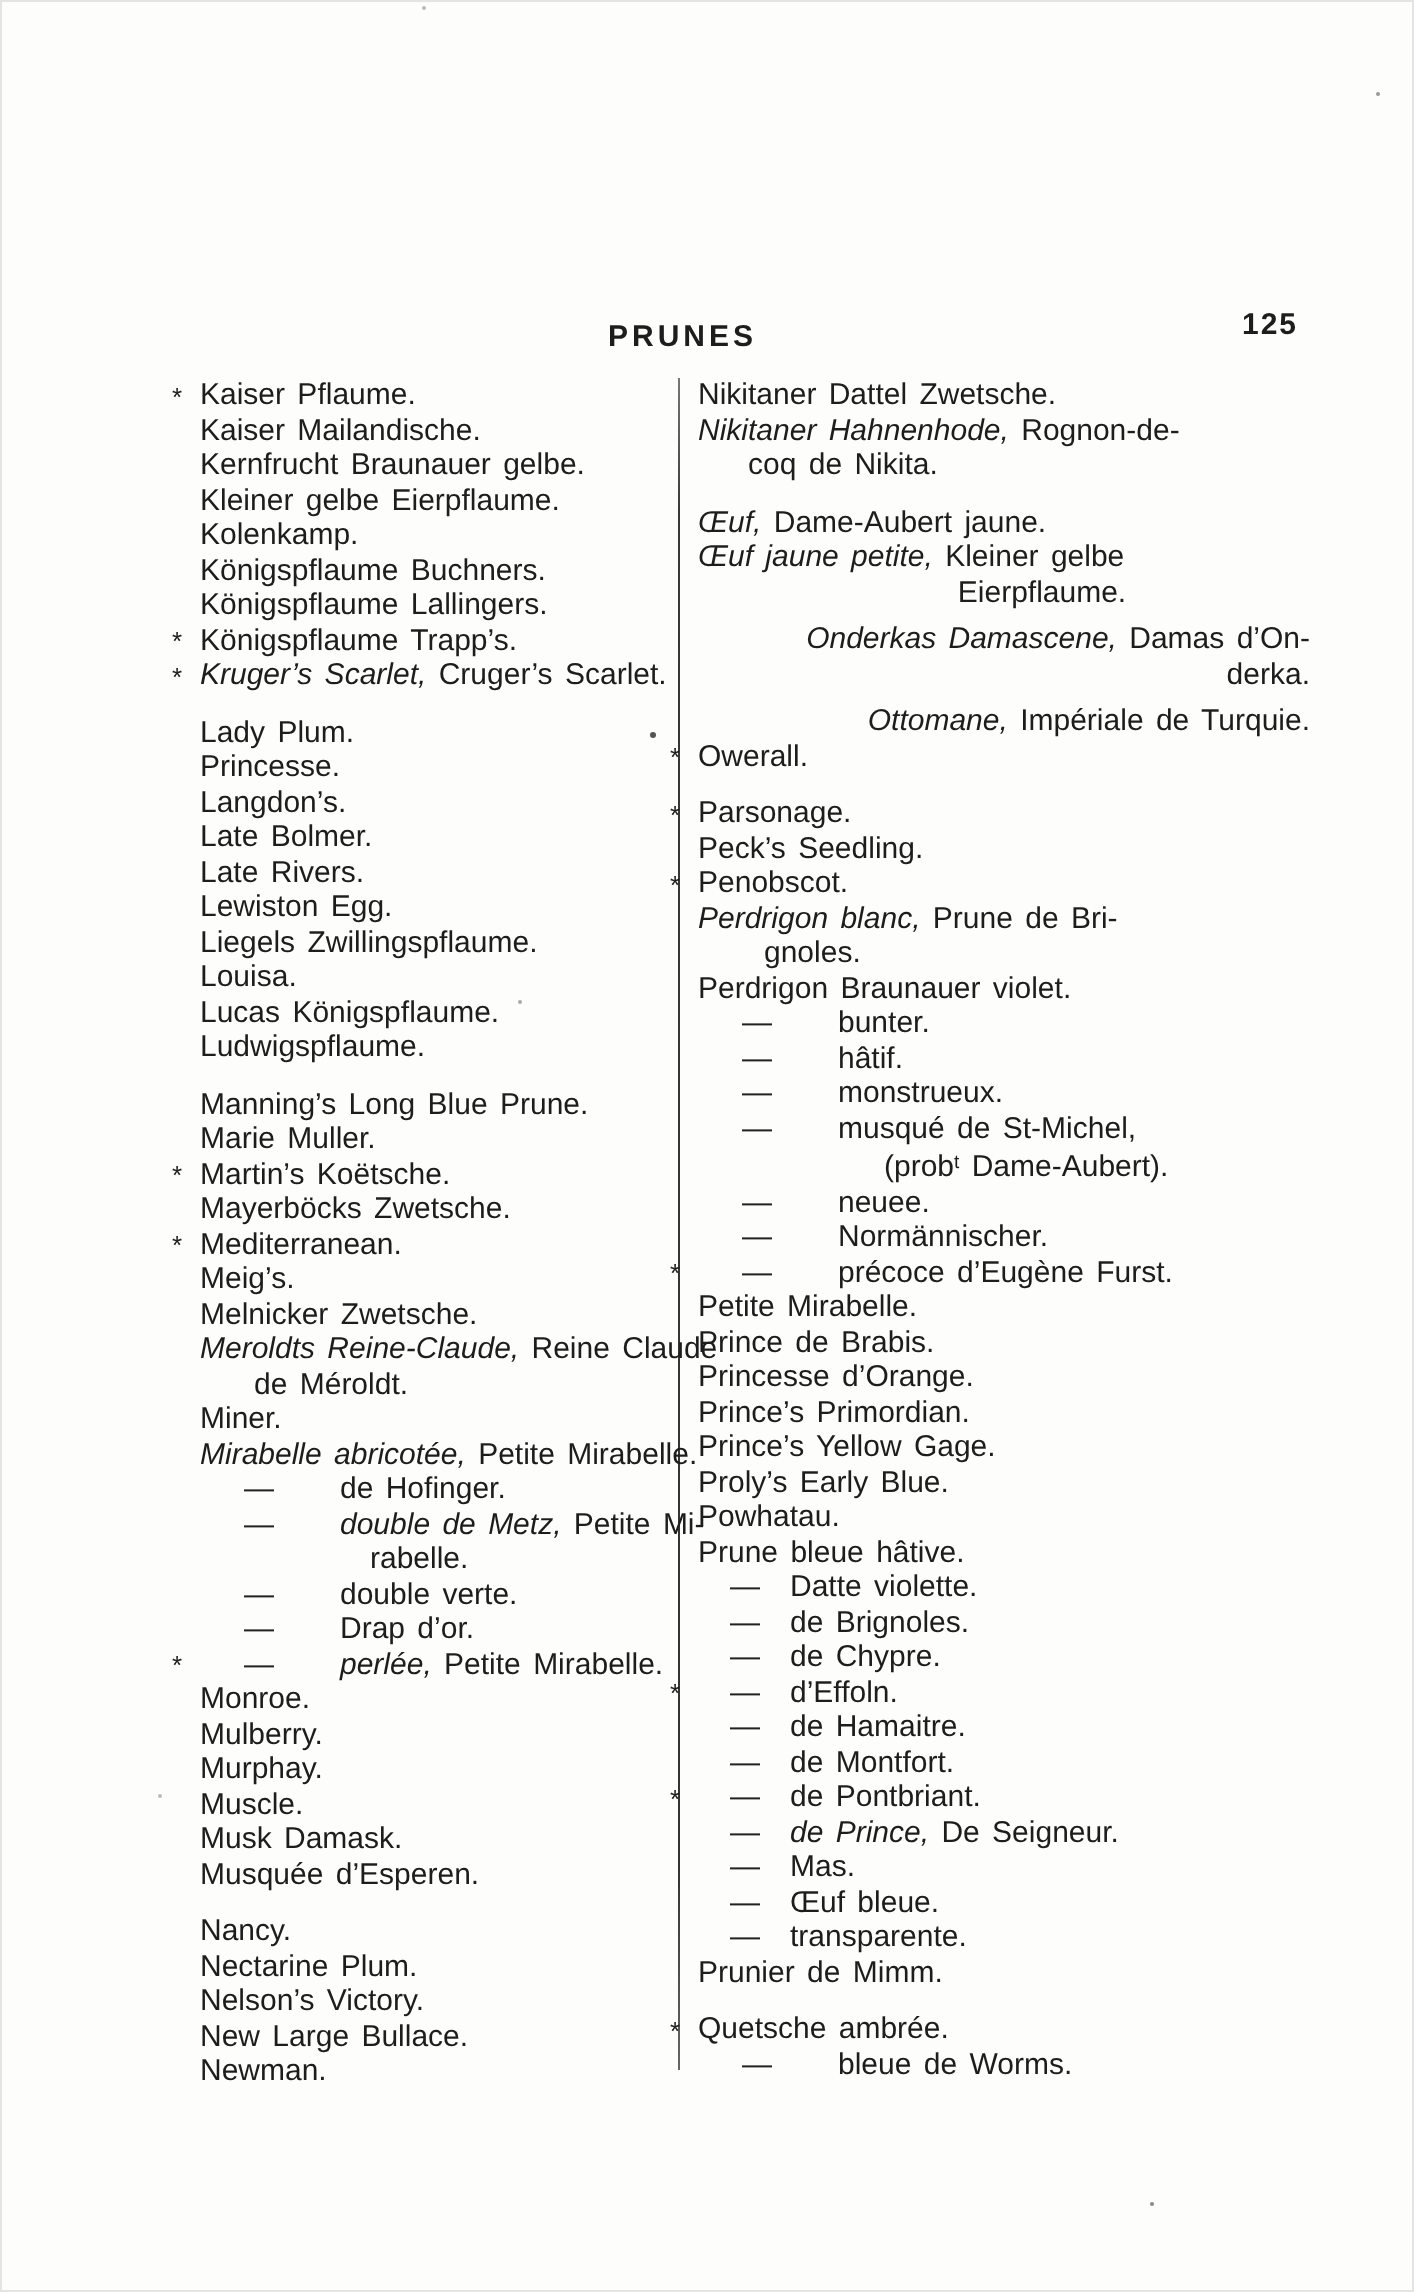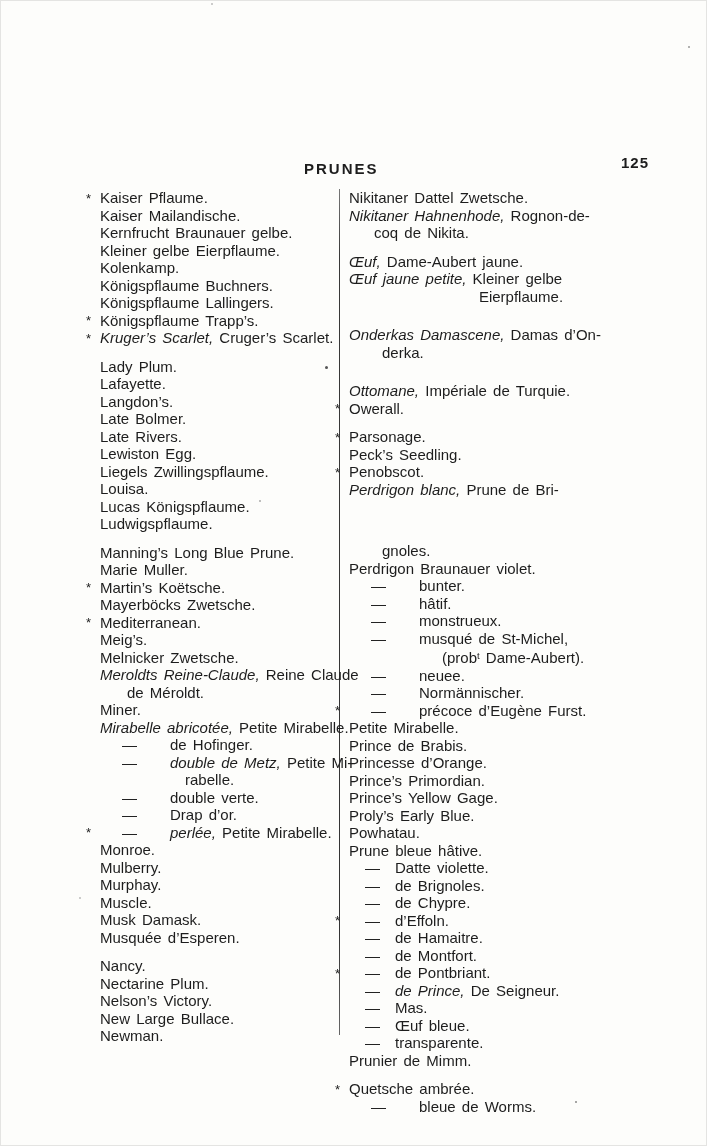--- a/index.html
+++ b/index.html
@@ -22,21 +22,21 @@
   }
   .divider{
     position:absolute;left:339px;top:189px;width:1.4px;height:846px;
     background:linear-gradient(#777,#383838 8%,#333 88%,#666);
   }
   .col{position:absolute;top:189px;font-size:15px;word-spacing:2px;}
   .col-left{left:100px;width:242px;}
   .col-right{left:349px;width:306px;}
   .entry{position:relative;}
   .entry.gap-std{margin-top:11px;}
-  .entry.gap-sm{margin-top:21px;}
+  .entry.gap-sm{margin-top:6px;text-align:right;}
   .line{line-height:17.5px;white-space:nowrap;position:relative;}
   .star{position:absolute;left:-14px;top:0.5px;font-size:13px;color:#222;}
   .dash{display:inline-block;color:#222;}
   .dash.w{margin-left:22px;width:48px;}
   .dash.n{margin-left:16px;width:30px;}
   .it{font-style:italic;}
   .sup{font-size:9.5px;vertical-align:4px;}
   .speck{position:absolute;border-radius:50%;}
 </style>
 </head>
@@ -71,21 +71,21 @@
       <div class="entry">
         <div class="line"><span class="star">*</span><span class="seg">Königspflaume Trapp’s.</span></div>
       </div>
       <div class="entry">
         <div class="line"><span class="star">*</span><span class="seg it">Kruger’s Scarlet,</span><span class="seg"> Cruger’s Scarlet.</span></div>
       </div>
       <div class="entry gap-std">
         <div class="line"><span class="seg">Lady Plum.</span></div>
       </div>
       <div class="entry">
-        <div class="line"><span class="seg">Lafayette.</span></div>
+        <div class="line"><span class="seg">Princesse.</span></div>
       </div>
       <div class="entry">
         <div class="line"><span class="seg">Langdon’s.</span></div>
       </div>
       <div class="entry">
         <div class="line"><span class="seg">Late Bolmer.</span></div>
       </div>
       <div class="entry">
         <div class="line"><span class="seg">Late Rivers.</span></div>
       </div>
@@ -214,21 +214,21 @@
         <div class="line"><span class="star">*</span><span class="seg">Parsonage.</span></div>
       </div>
       <div class="entry">
         <div class="line"><span class="seg">Peck’s Seedling.</span></div>
       </div>
       <div class="entry">
         <div class="line"><span class="star">*</span><span class="seg">Penobscot.</span></div>
       </div>
       <div class="entry">
         <div class="line"><span class="seg it">Perdrigon blanc,</span><span class="seg"> Prune de Bri-</span></div>
-        <div class="line" style="padding-left: 33px; margin-top: 44px;"><span class="seg">gnoles.</span></div>
+        <div class="line" style="padding-left: 33px;"><span class="seg">gnoles.</span></div>
       </div>
       <div class="entry">
         <div class="line"><span class="seg">Perdrigon Braunauer violet.</span></div>
       </div>
       <div class="entry">
         <div class="line"><span class="dash w">—</span><span class="seg">bunter.</span></div>
       </div>
       <div class="entry">
         <div class="line"><span class="dash w">—</span><span class="seg">hâtif.</span></div>
       </div>

